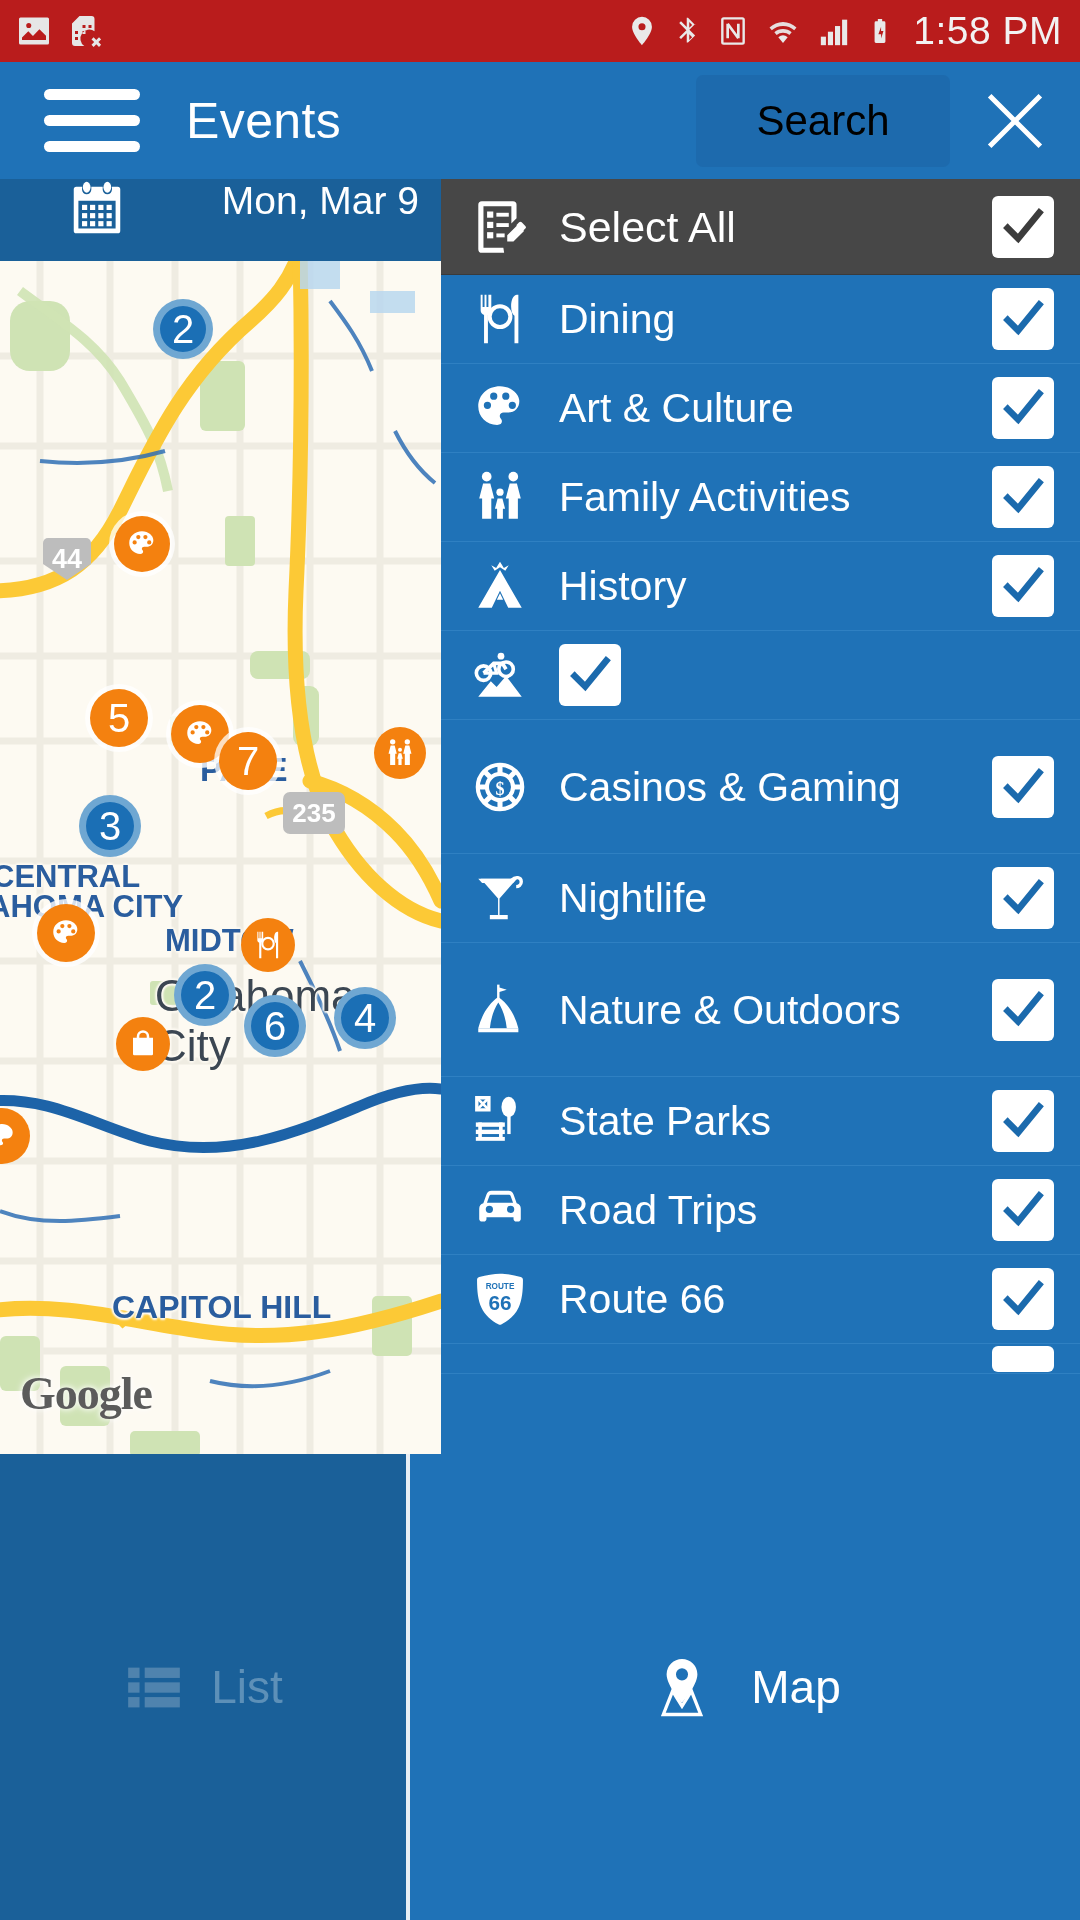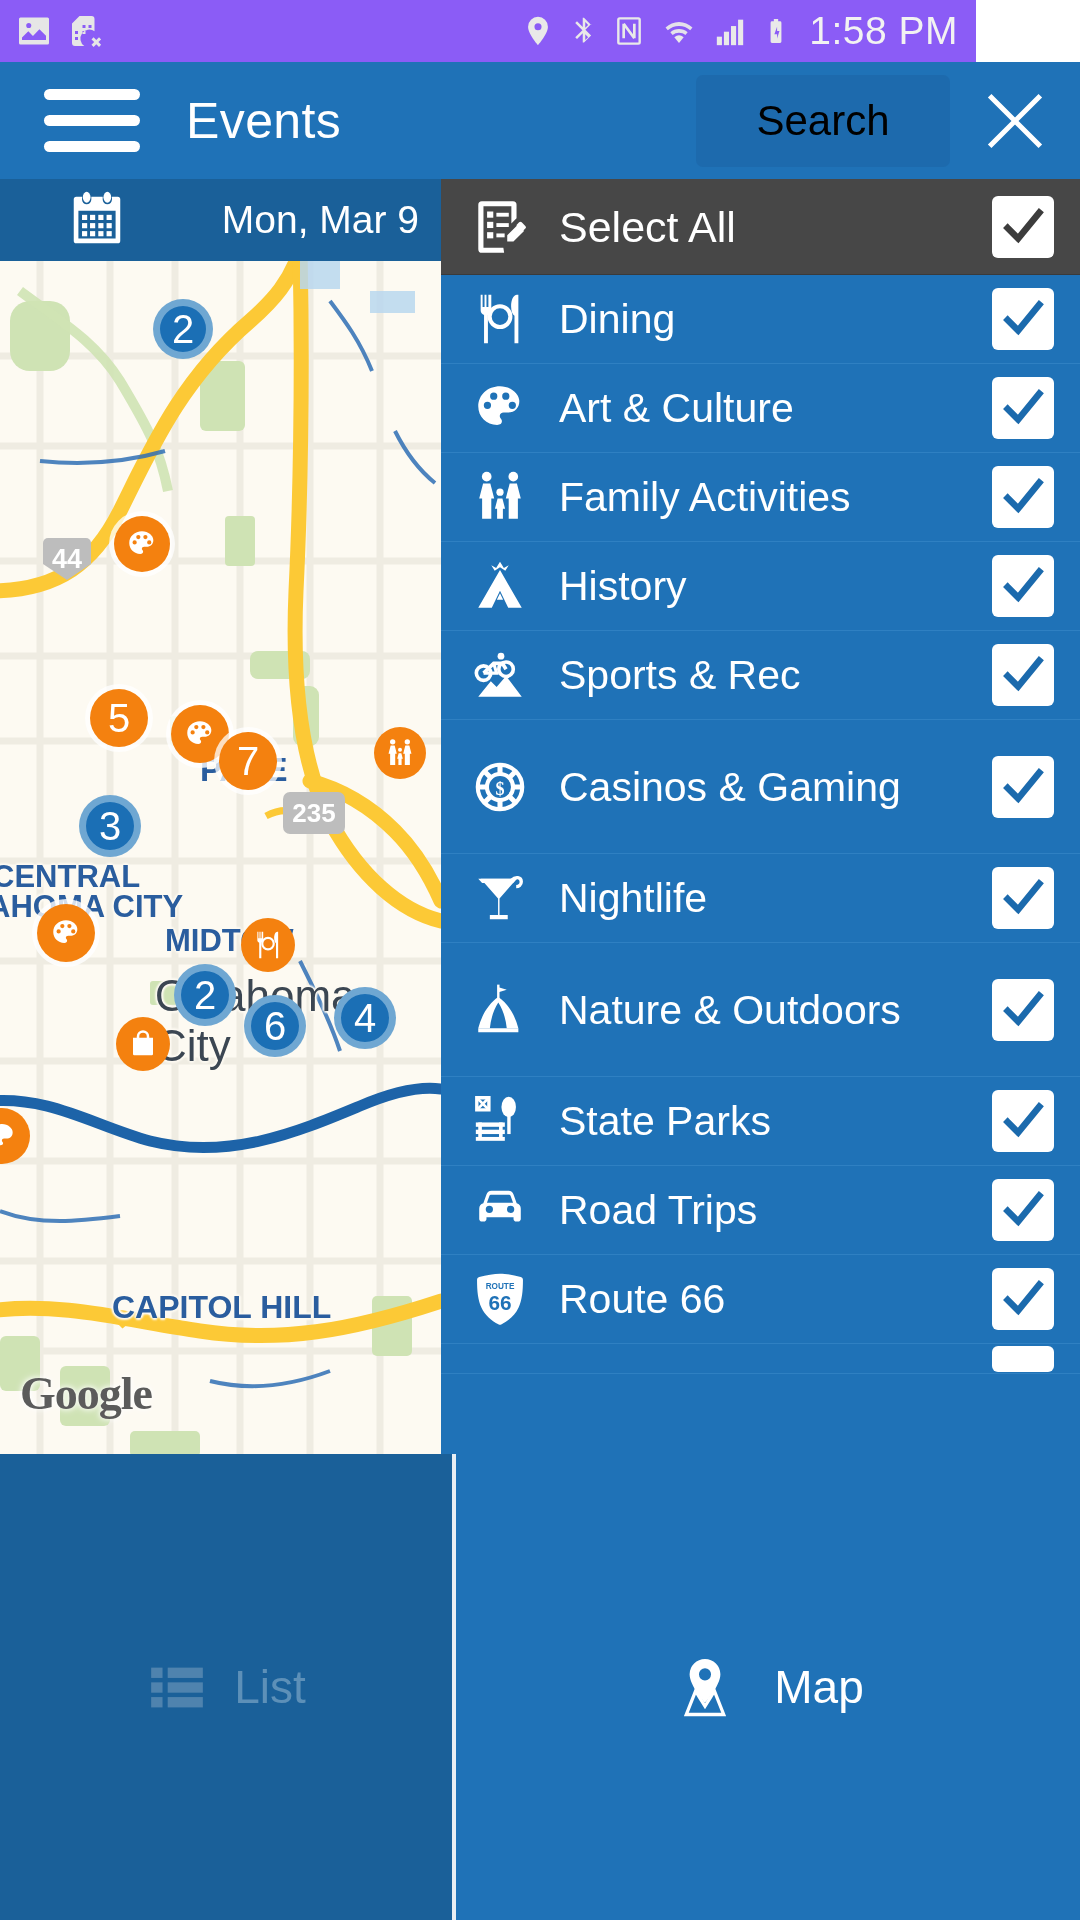--- a/index.html
+++ b/index.html
@@ -2,22 +2,22 @@
 <html><head>
 <meta charset="utf-8">
 <style>
   * { margin:0; padding:0; box-sizing:border-box; }
   html,body { width:1080px; height:1920px; overflow:hidden; background:#fff;
     font-family:"Liberation Sans", sans-serif; }
 
   #screen { position:relative; width:1080px; height:1920px; overflow:hidden; }
 
   
-  #statusbar { position:absolute; top:0; left:0; width:976px; height:62px;
-    background:#8b5cf6; display:flex; align-items:center; }
+  #statusbar { position:absolute; top:0; left:0; width:1080px; height:62px;
+    background:#b91c1c; display:flex; align-items:center; }
   #status-left { display:flex; align-items:center; gap:14px; padding-left:16px; }
   #status-right { margin-left:auto; display:flex; align-items:center;
     gap:14px; padding-right:18px; }
   .sicon { display:block; }
   #clock { color:#f2f2f2; font-size:39px; letter-spacing:0.5px; margin-left:6px; }
 
   
   #appbar { position:absolute; top:62px; left:0; width:1080px; height:117px;
     background:#1f72b7; display:flex; align-items:center; }
   #hamburger { width:96px; margin-left:44px; display:flex; flex-direction:column;
@@ -25,21 +25,21 @@
   #hamburger span { display:block; height:11px; background:#fff; border-radius:6px; }
   #apptitle { color:#fff; font-size:50px; margin-left:46px; letter-spacing:0.4px; }
   #searchbtn { margin-left:auto; width:254px; height:92px; background:#1d6aad;
     border-radius:7px; color:#000000; font-size:42px; display:flex;
     align-items:center; justify-content:center; }
   #closebtn { width:130px; height:117px; display:flex; align-items:center;
     justify-content:center; }
 
   
   #datebar { position:absolute; top:179px; left:0; width:441px; height:82px;
-    background:#1a6099; display:flex; align-items:center; }
+    background:#1a6099; display:flex; }
   #cal-icon { margin-left:66px; }
   #datetext { color:#fff; font-size:39px; margin-left:auto; margin-right:22px; }
 
   
   #map { position:absolute; top:261px; left:0; width:441px; height:1193px;
     background:#fdfaf2; overflow:hidden; }
   #mapcanvas { position:absolute; top:0; left:0; }
   .marker { position:absolute; border-radius:50%; display:flex;
     align-items:center; justify-content:center; transform:translate(-50%,-50%); }
   .marker.count-blue { background:#1b6fb5; color:#fff;
@@ -68,21 +68,21 @@
     padding-right:16px; }
   .row.two-line { height:134px; }
   .row.selectall .rowlabel { font-size:43px; }
   .cb { width:62px; height:62px; min-width:62px; background:#fff;
     border-radius:6px; margin-right:26px; display:flex;
     align-items:center; justify-content:center; }
 
   
   #bottomnav { position:absolute; top:1454px; left:0; width:1080px; height:466px;
     display:flex; }
-  #nav-list { width:456px; background:#1a6099; display:flex;
+  #nav-list { width:410px; background:#1a6099; display:flex;
     align-items:center; justify-content:center; gap:26px;
     border-right:4px solid #e8eef4; }
   #nav-map { flex:1; background:#1f72b7; display:flex;
     align-items:center; justify-content:center; gap:36px; }
   #nav-list .navlabel { color:#5d90b8; font-size:46px; }
   #nav-map .navlabel { color:#fff; font-size:46px; }
 </style>
 </head>
 <body>
 
@@ -390,21 +390,20 @@
       <div class="rowicon">
         <svg width="58" height="58" viewBox="0 0 24 24" fill="#fff">
             <circle cx="5.2" cy="11.2" r="3" fill="none" stroke="#fff" stroke-width="1.5"></circle>
             <circle cx="14.5" cy="9.6" r="3" fill="none" stroke="#fff" stroke-width="1.5"></circle>
             <path d="M5.2 11.2 L9.4 7.2 L13 7.2 L14.5 9.6" stroke="#fff" stroke-width="1.5" fill="none"></path>
             <path d="M9.4 7.2 L10.6 11.2 H5.2" stroke="#fff" stroke-width="1.3" fill="none"></path>
             <circle cx="12.4" cy="4.2" r="1.4"></circle>
             <path d="M3 21h18l-6.5-8.6L10.6 17 8.2 14.6 3 21z"></path>
           </svg>
       </div>
-      <div class="rowlabel">Sports &amp; Rec</div>
       <div class="cb">
         <svg width="46" height="46" viewBox="0 0 24 24" fill="none" stroke="#1b6aad" stroke-width="3.4" stroke-linecap="square">
             <path d="M4 12.5 L9.5 18 L20.5 4.5"></path>
           </svg>
       </div>
     </div>
 
     <div class="row two-line">
       <div class="rowicon">
         <svg width="58" height="58" viewBox="0 0 24 24" fill="none" stroke="#fff" stroke-width="1.7">

